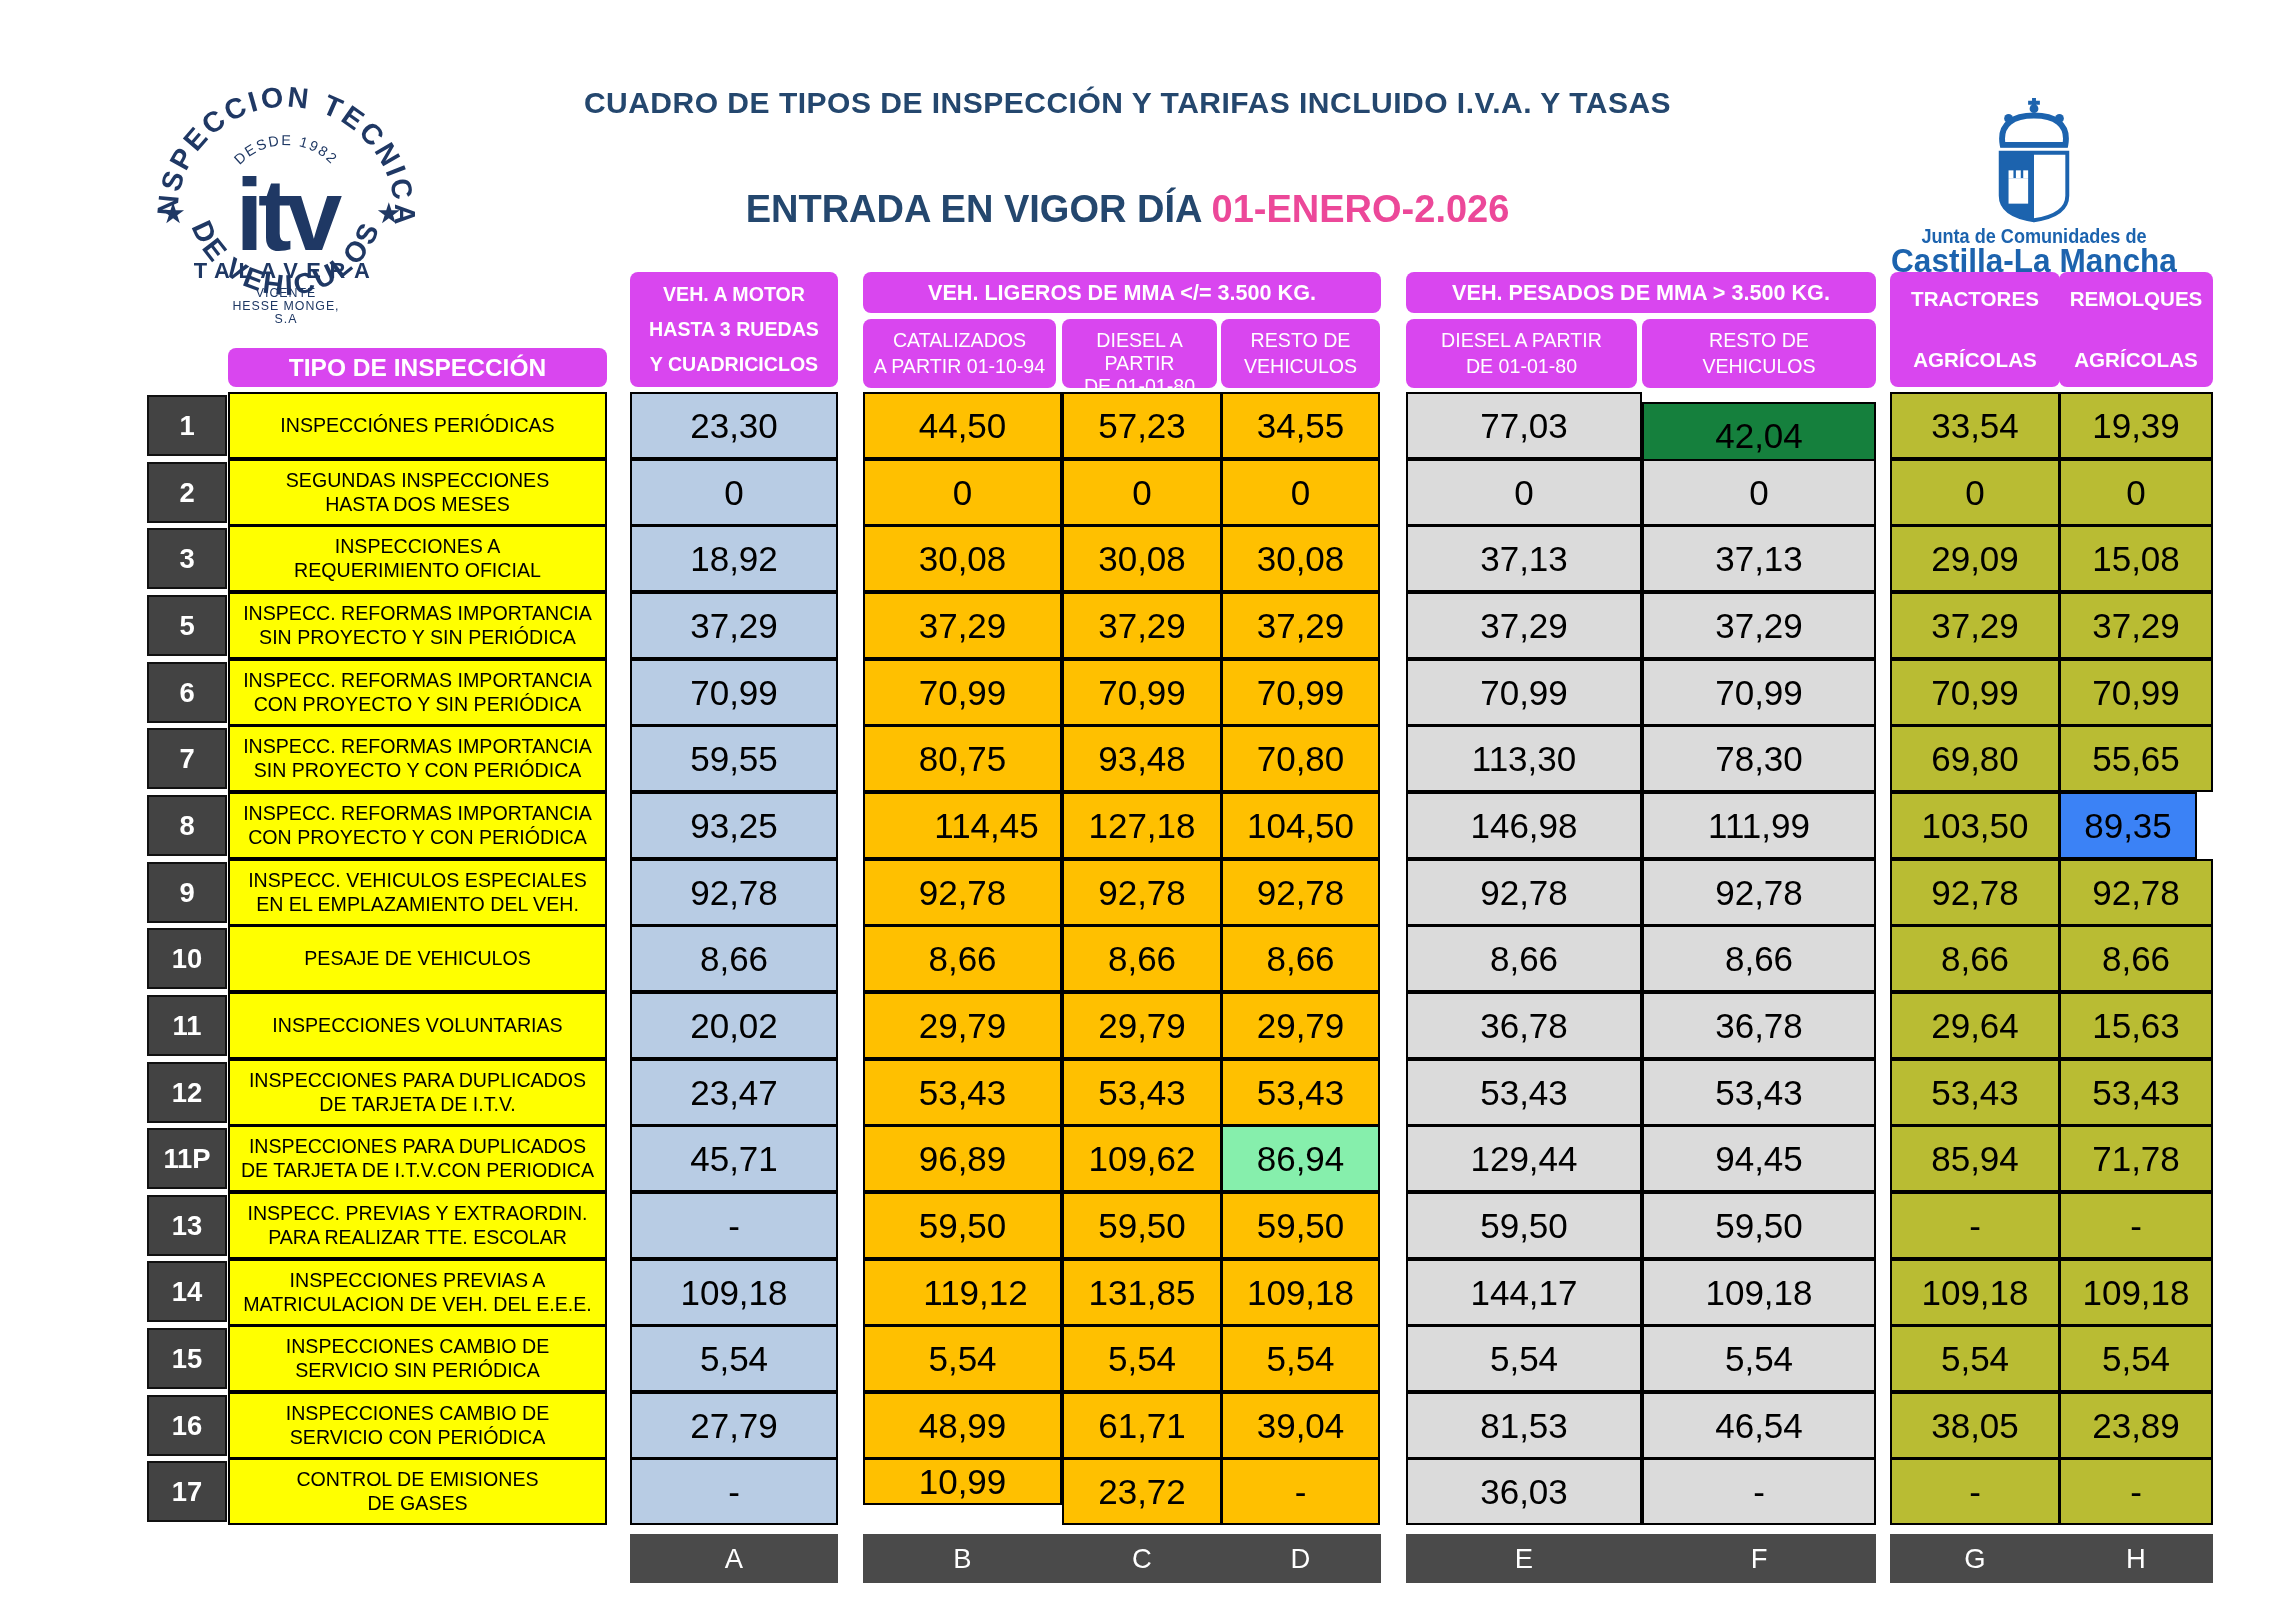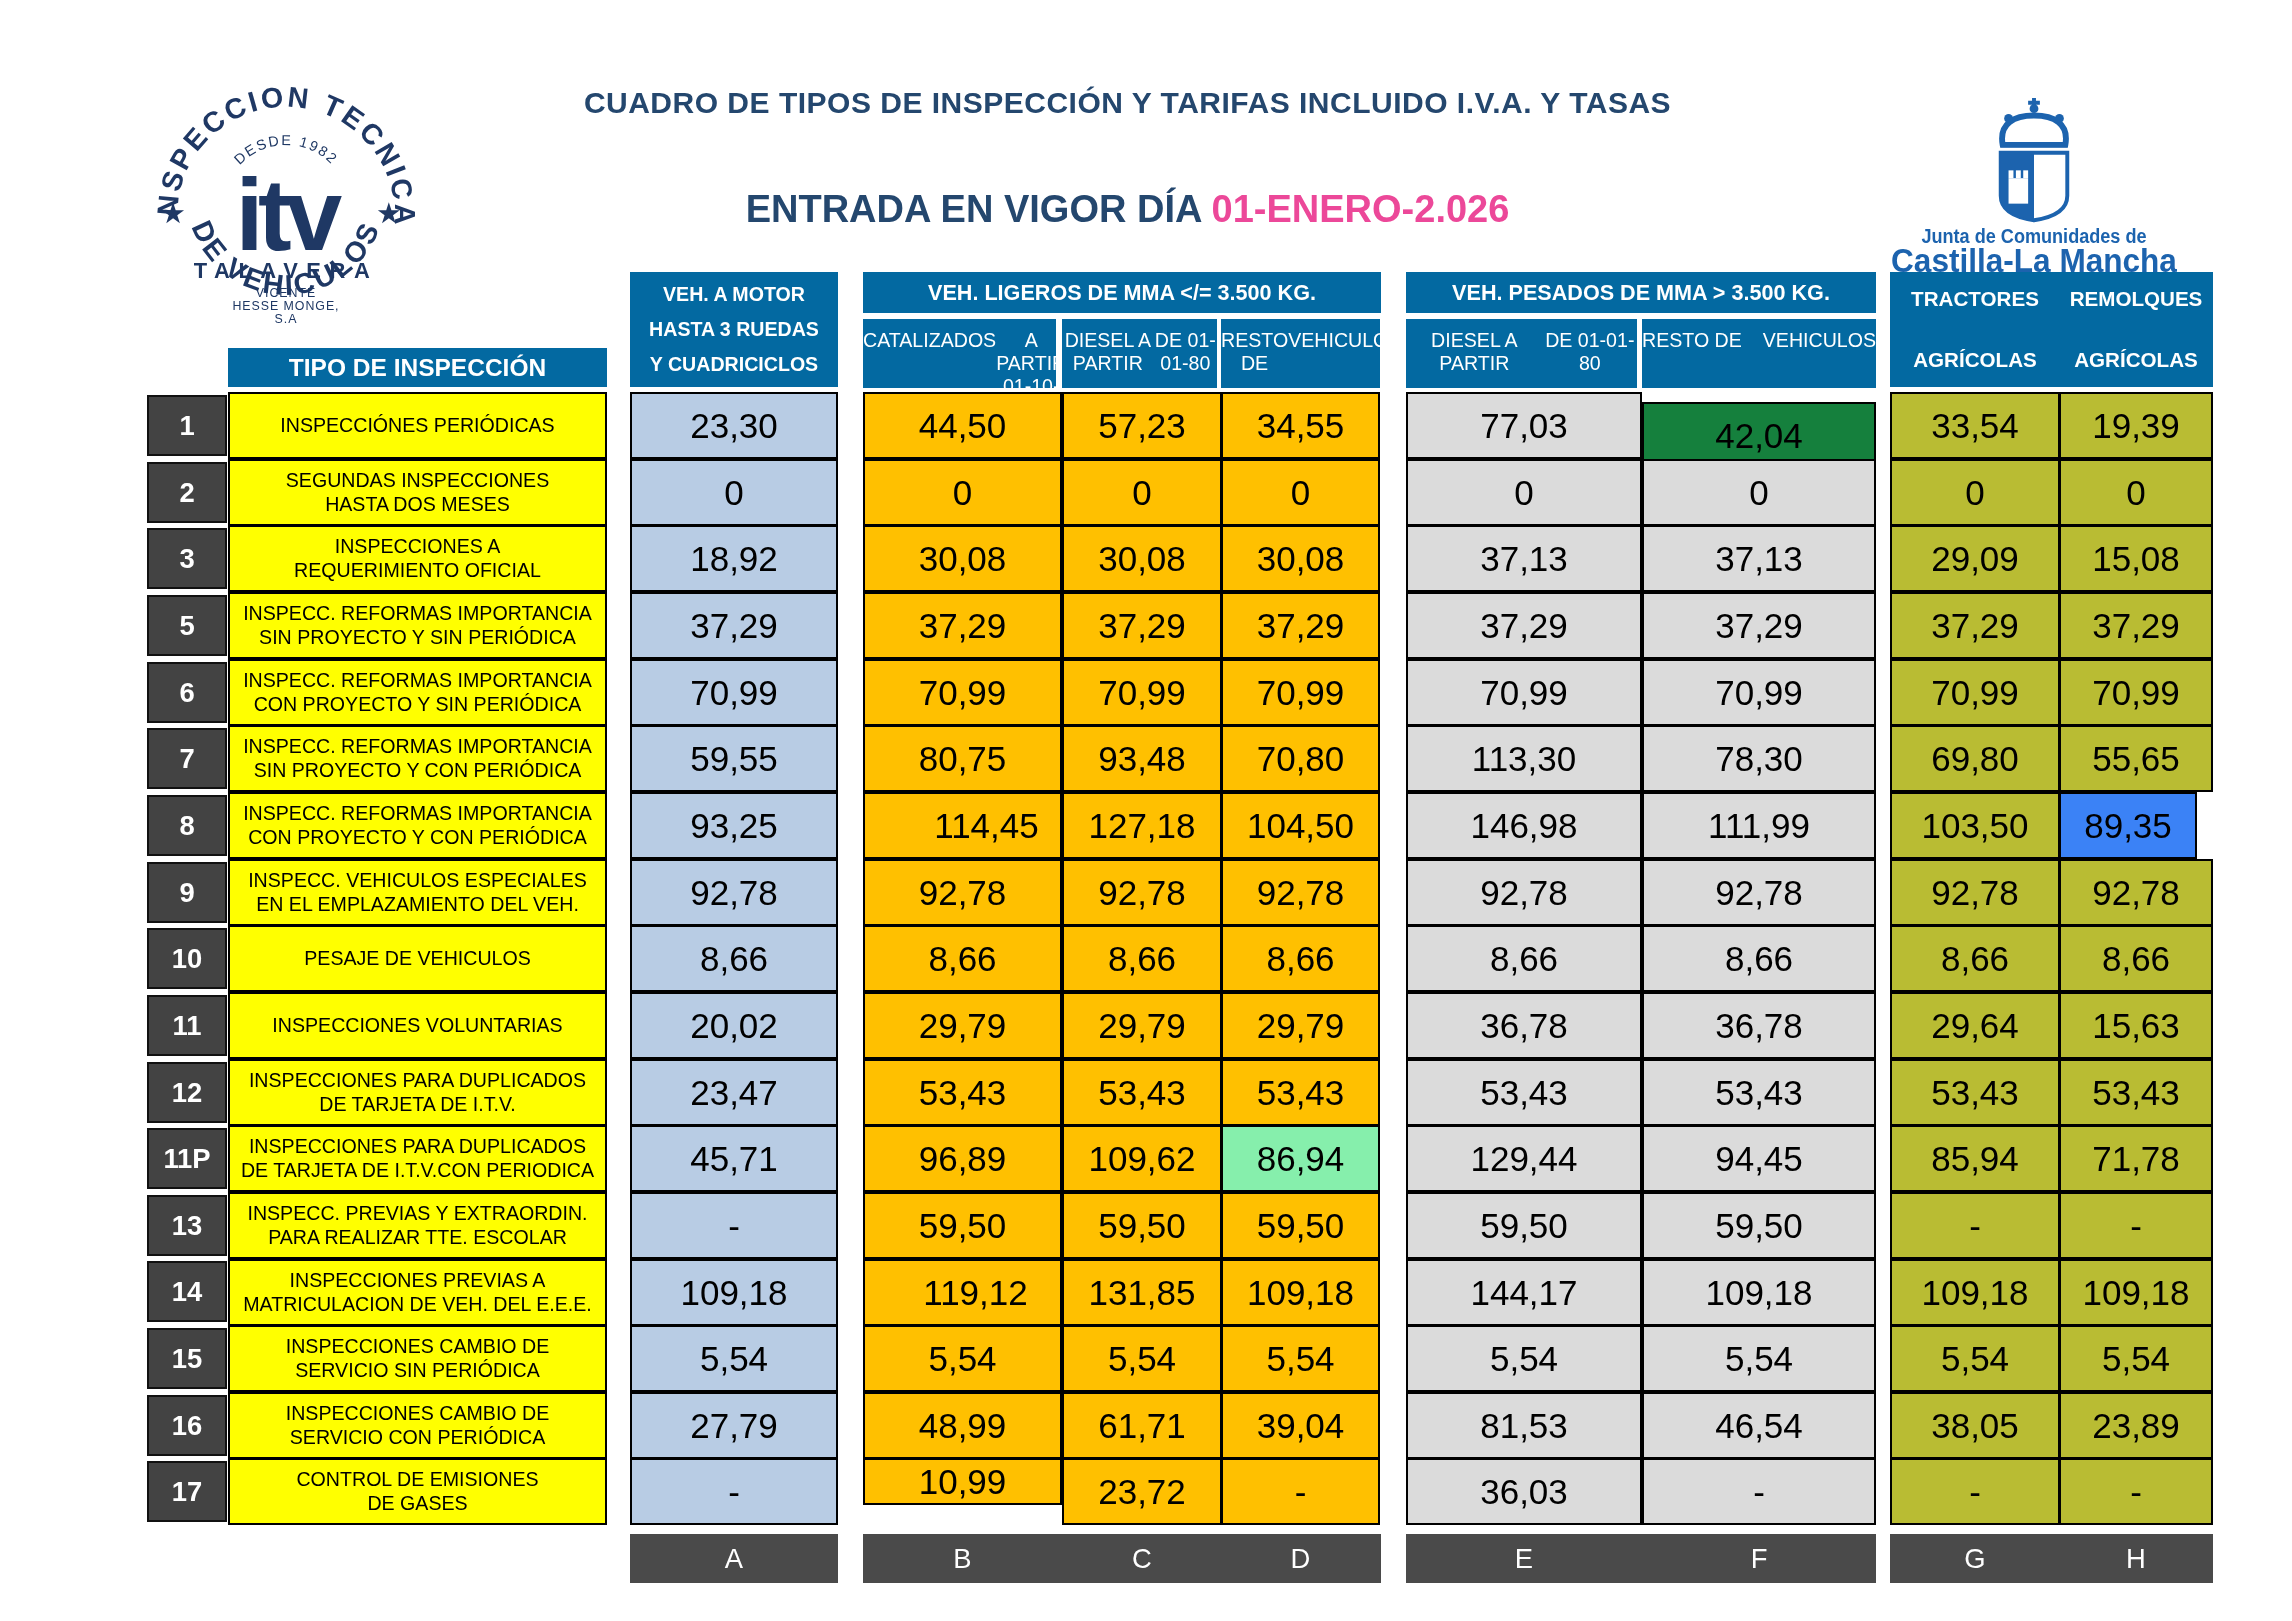--- a/index.html
+++ b/index.html
@@ -20,30 +20,30 @@
   .star{font-size:30px;}
   .itv-word{font-size:106px;font-weight:bold;letter-spacing:-6px;}
   .itv-city{font-size:23px;font-weight:bold;letter-spacing:9px;}
   .itv-co{font-size:13px;letter-spacing:1px;}
 
   .jccm-logo{position:absolute;left:1877px;top:94px;width:314px;height:186px;}
   .jccm-small{font-size:20px;font-weight:bold;fill:#1C63AE;}
   .jccm-big{font-size:33px;font-weight:bold;fill:#1C63AE;}
 
   
-  .th{position:absolute;background:#0369a1;color:#fff;box-sizing:border-box;
-      text-align:center;}
+  .th{position:absolute;background:#d946ef;color:#fff;box-sizing:border-box;
+      text-align:center;border-radius:8px;}
   .th-tipo{left:228px;top:348px;width:379px;height:39px;font-size:24.5px;font-weight:bold;
            display:flex;align-items:center;justify-content:center;}
   .th-a{left:630px;top:272px;width:208px;height:115px;font-size:19.6px;font-weight:bold;
         display:flex;flex-direction:column;justify-content:space-between;padding:10.8px 0;}
   .th-group{font-size:21.6px;font-weight:bold;display:flex;align-items:center;justify-content:center;}
   .th-ligeros{left:863px;top:272px;width:518px;height:41px;}
   .th-pesados{left:1406px;top:272px;width:470px;height:41px;}
-  .th-sub{display:flex;flex-direction:row;justify-content:space-between;
+  .th-sub{display:flex;flex-direction:column;justify-content:space-between;
           padding:9.8px 0;font-size:19.6px;top:319px;height:69px;}
   .th-b{left:863px;width:193px;}
   .th-c{left:1062px;width:155px;}
   .th-d{left:1221px;width:159px;}
   .th-e{left:1406px;width:231px;}
   .th-f{left:1642px;width:234px;}
   .th-side{top:272px;height:115px;font-size:20.6px;font-weight:bold;
            display:flex;flex-direction:column;justify-content:space-between;padding:14.7px 0;}
   .th-g{left:1890px;width:170px;}
   .th-h{left:2059px;width:154px;}

